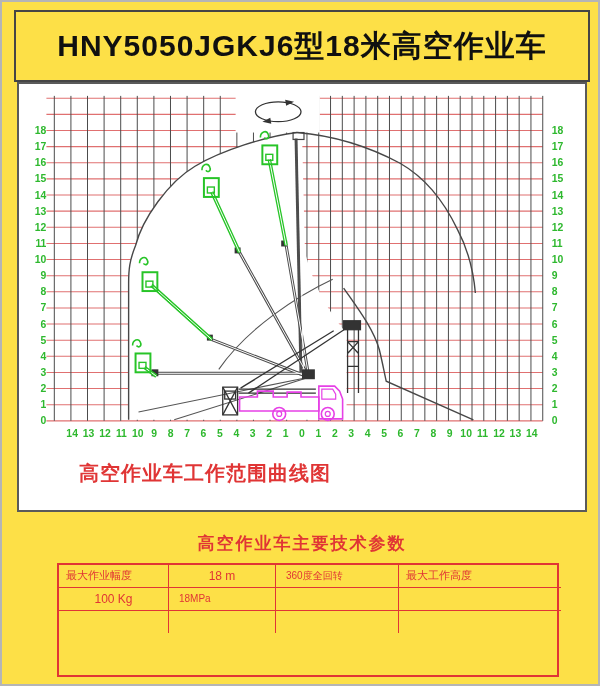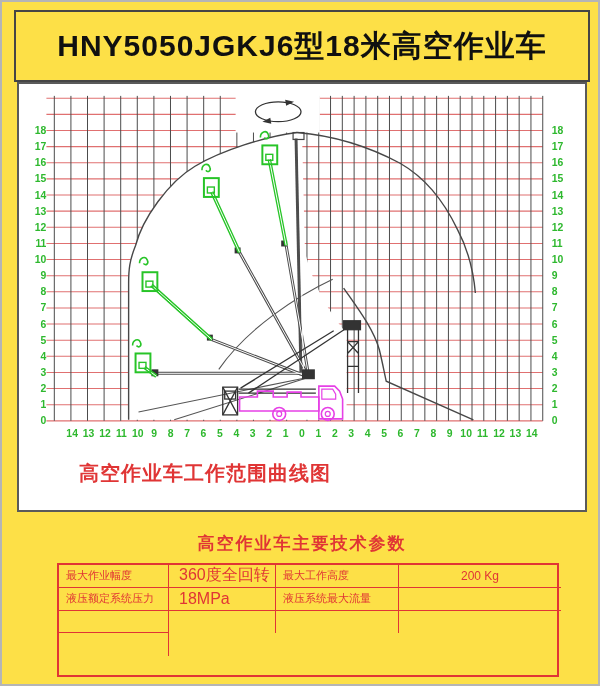--- a/index.html
+++ b/index.html
@@ -20,21 +20,21 @@
     font-size:17px;font-weight:bold;letter-spacing:2px;}
   .spec-table{position:absolute;left:55px;top:561px;width:502px;height:114px;
     display:grid;grid-template-columns:110px 107px 123px 162px;grid-auto-rows:22.8px;
     border:2px solid var(--red);color:var(--red);font-size:11px;}
   .spec-table .cell{border-right:1px solid var(--red);border-bottom:1px solid var(--red);
     display:flex;align-items:center;overflow:hidden;white-space:nowrap;}
   .spec-table .cell:nth-child(4n){border-right:none;}
   .spec-table .cell.r5{border-bottom:none;}
   .cell.c1,.cell.c3{padding-left:7px;}
   .cell.c2{justify-content:center;font-size:12px;}
-  .cell.c4{padding-left:10px;font-size:16px;}
+  .cell.c4{padding-left:10px;font-size:10px;}
 </style>
 </head>
 <body>
 
 <div class="page">
 
   <div class="title-box">
     <h1>HNY5050JGKJ6型18米高空作业车</h1>
   </div>
 
@@ -274,29 +274,28 @@
           <text x="516.96" y="356" fill="#2eb82e" font-size="10.5" font-weight="bold" text-anchor="middle" font-family="&quot;Liberation Sans&quot;,sans-serif">14</text>
         </g>
     </svg>
     <div class="chart-caption">高空作业车工作范围曲线图</div>
   </div>
 
   <div class="table-title">高空作业车主要技术参数</div>
 
   <div class="spec-table">
     <div class="cell c1">最大作业幅度</div>
+    <div class="cell c2">18 m</div>
     <div class="cell c4">360度全回转</div>
 
     <div class="cell c1">最大工作高度</div>
 
-    <div class="cell c2">200 Kg</div>
-    <div class="cell c3">液压额定系统压力</div>
+    <div class="cell c2">100 Kg</div>
     <div class="cell c4">18MPa</div>
 
-    <div class="cell c1">液压系统最大流量</div>
     <div class="cell c3"></div>
     <div class="cell c4"></div>
 
     <div class="cell c1 r5"></div>
     <div class="cell c2 r5"></div>
     <div class="cell c3 r5"></div>
     <div class="cell c4 r5"></div>
   </div>
 
 </div>

